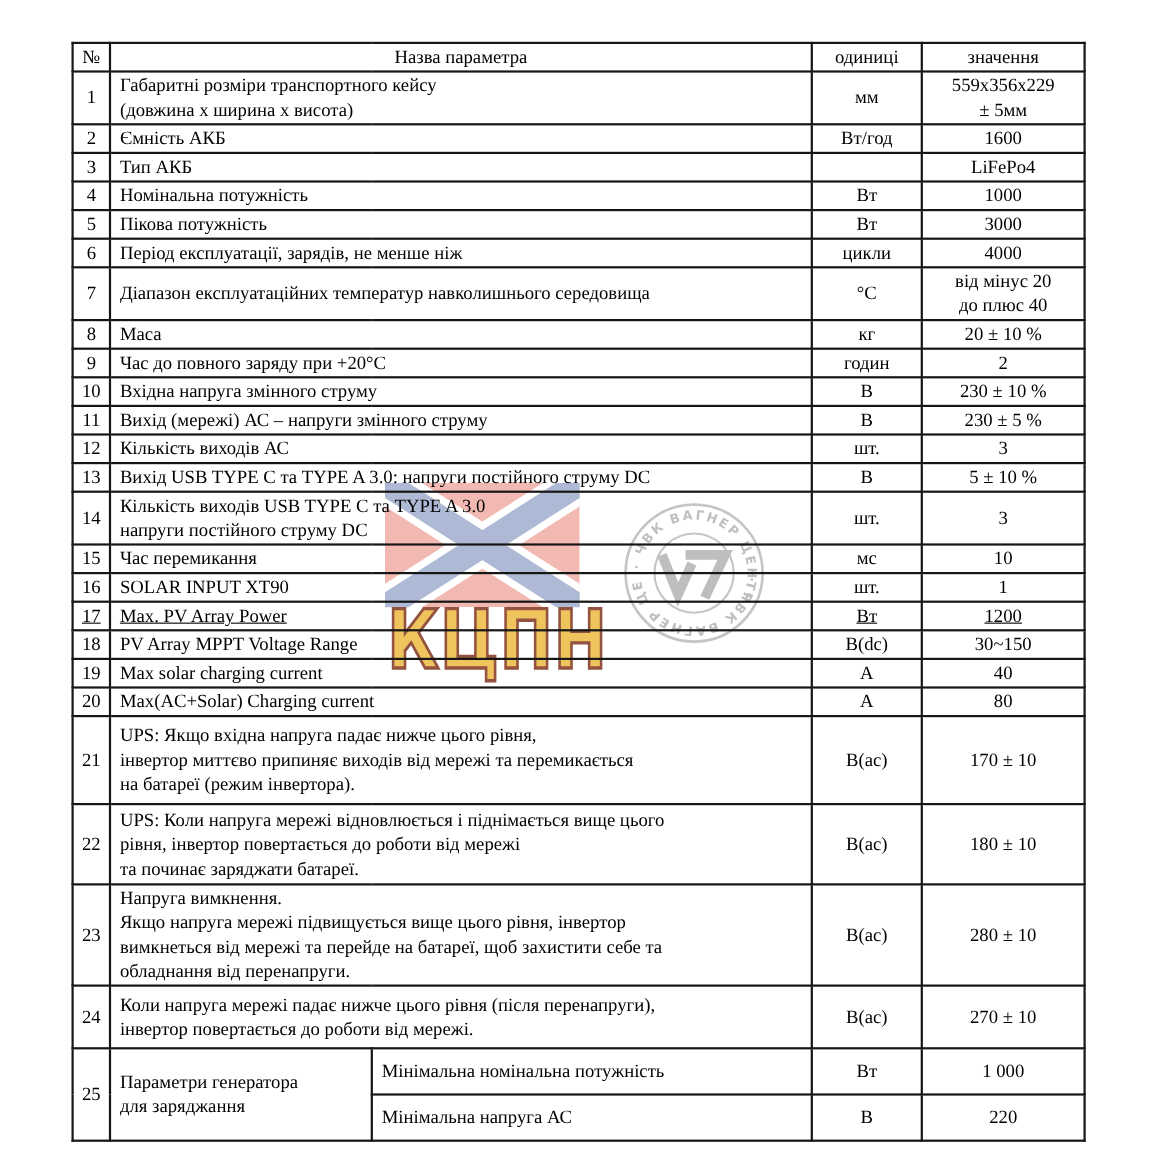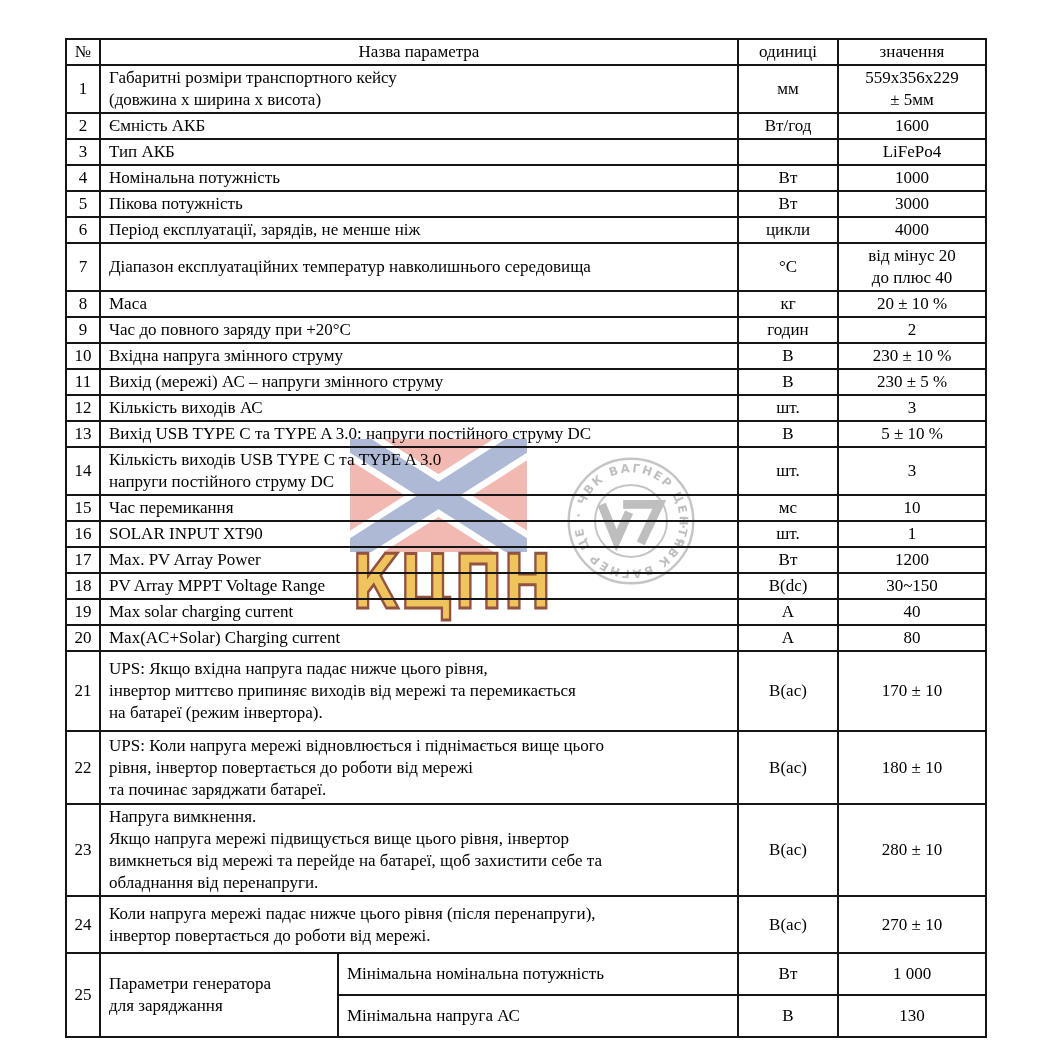--- a/index.html
+++ b/index.html
@@ -179,21 +179,21 @@
           <td class="c-name" colspan="2">Час перемикання</td>
           <td class="c-unit">мс</td>
           <td class="c-val">10</td>
         </tr>
         <tr style="height: 23px;">
           <td class="c-num">16</td>
           <td class="c-name" colspan="2">SOLAR INPUT XT90</td>
           <td class="c-unit">шт.</td>
           <td class="c-val">1</td>
         </tr>
-        <tr style="height: 23px;">
+        <tr style="height: 23px; text-decoration: underline;">
           <td class="c-num">17</td>
           <td class="c-name" colspan="2">Max. PV Array Power</td>
           <td class="c-unit">Вт</td>
           <td class="c-val">1200</td>
         </tr>
         <tr style="height: 23px;">
           <td class="c-num">18</td>
           <td class="c-name" colspan="2">PV Array MPPT Voltage Range</td>
           <td class="c-unit">В(dc)</td>
           <td class="c-val">30~150</td>
@@ -246,18 +246,18 @@
           <td class="c-num" rowspan="2">25</td>
           <td class="c-name" rowspan="2">Параметри генератора
 для заряджання</td>
           <td class="c-name">Мінімальна номінальна потужність</td>
           <td class="c-unit">Вт</td>
           <td class="c-val">1 000</td>
         </tr>
         <tr style="height: 42px;">
           <td class="c-name">Мінімальна напруга АС</td>
           <td class="c-unit">В</td>
-          <td class="c-val">130</td>
+          <td class="c-val">220</td>
         </tr>
       </tbody>
   </table>
 
 </div>
 
 </body></html>

